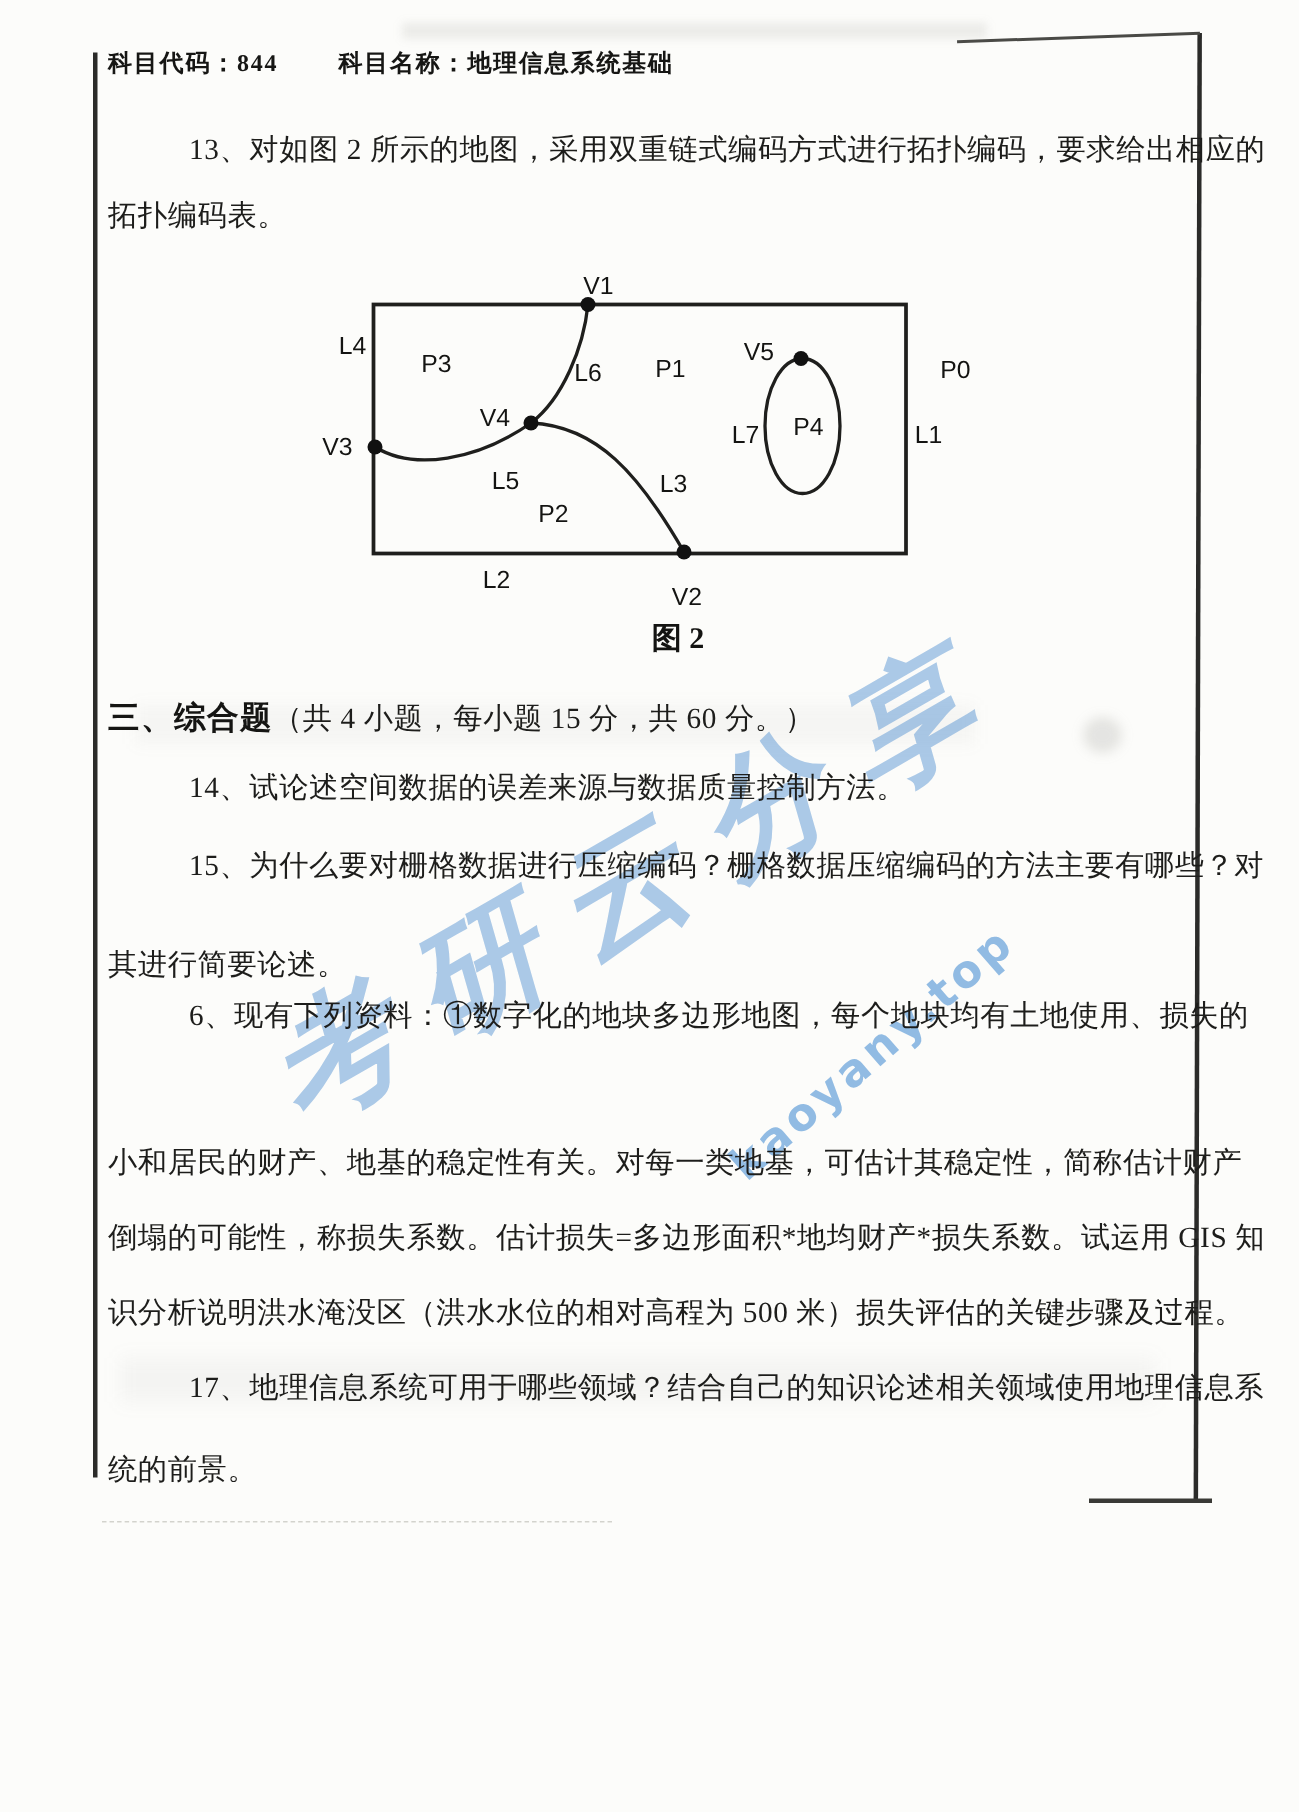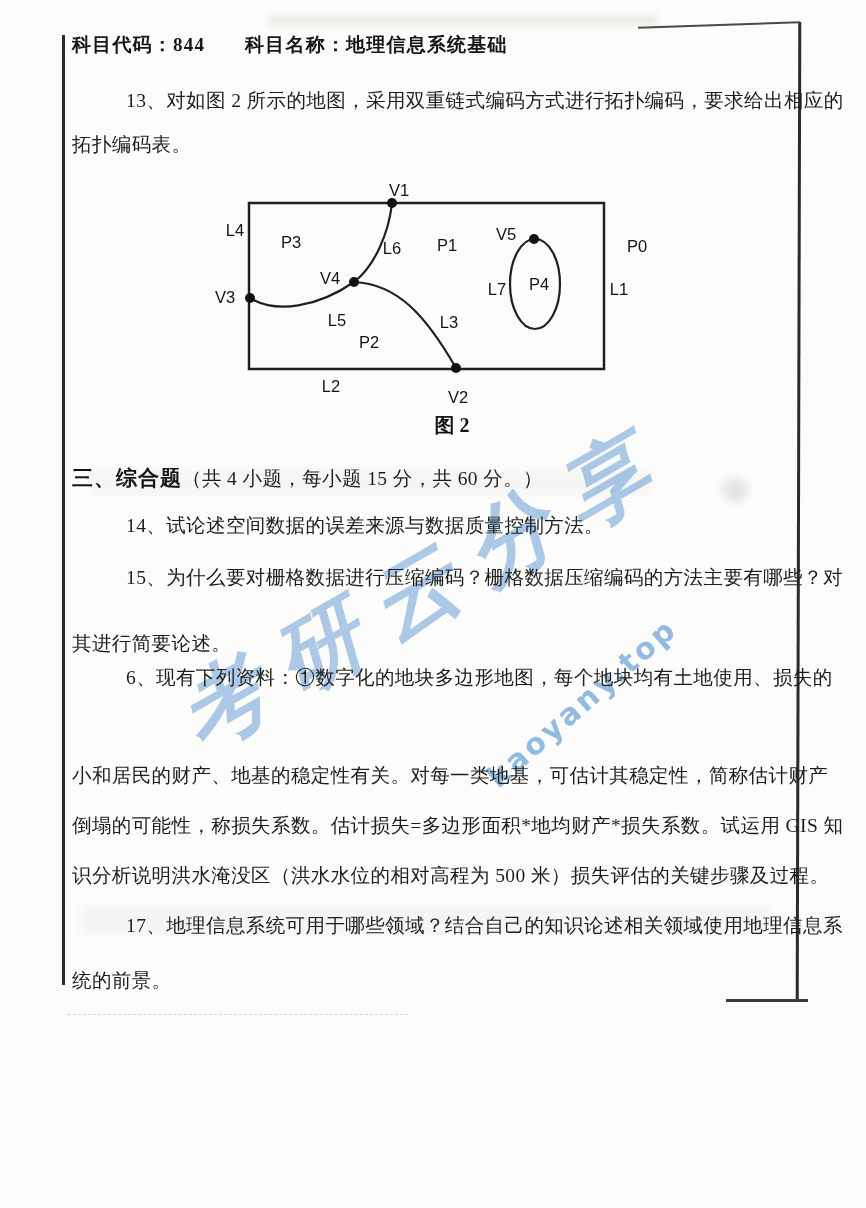--- a/index.html
+++ b/index.html
@@ -16,21 +16,21 @@
   .b-bottomright{position:absolute;left:726px;top:999px;width:82px;height:3px;background:#3a3a36;}
   .b-dashed{position:absolute;left:68px;top:1014px;width:340px;border-top:1px dashed #c9c9c2;opacity:.8;}
   
   .noise1{position:absolute;left:268px;top:15px;width:390px;height:11px;background:rgba(120,120,115,.12);filter:blur(3px);}
   .noise2{position:absolute;left:722px;top:478px;width:26px;height:24px;background:rgba(120,120,115,.18);filter:blur(4px);border-radius:50%;}
   .noise3{position:absolute;left:90px;top:470px;width:560px;height:26px;background:rgba(120,120,115,.05);filter:blur(5px);}
   .noise4{position:absolute;left:80px;top:905px;width:690px;height:30px;background:rgba(120,120,115,.06);filter:blur(6px);}
   
   .line{position:absolute;left:72px;font-size:19.5px;line-height:26px;letter-spacing:.4px;white-space:nowrap;}
   .indent{left:126px;}
-  .hdr{position:absolute;left:72px;top:32px;font-size:19px;font-weight:bold;letter-spacing:1.2px;white-space:nowrap;color:#161614;}
+  .hdr{position:absolute;left:72px;top:32px;font-size:16px;font-weight:bold;letter-spacing:1.2px;white-space:nowrap;color:#161614;}
   .hdr .gap{margin-right:40px;}
   .sec-bold{font-weight:bold;font-size:21px;letter-spacing:1px;color:#151513;}
   
   .wm-chars{
     position:absolute;left:188px;top:652px;width:640px;height:130px;
     transform:rotate(-30deg);transform-origin:55px 62px;
     font-family:"DejaVu Sans",sans-serif;font-style:italic;font-weight:bold;
     font-size:86px;line-height:1;letter-spacing:24px;white-space:nowrap;
     color:rgba(96,154,213,.52);pointer-events:none;
   }

